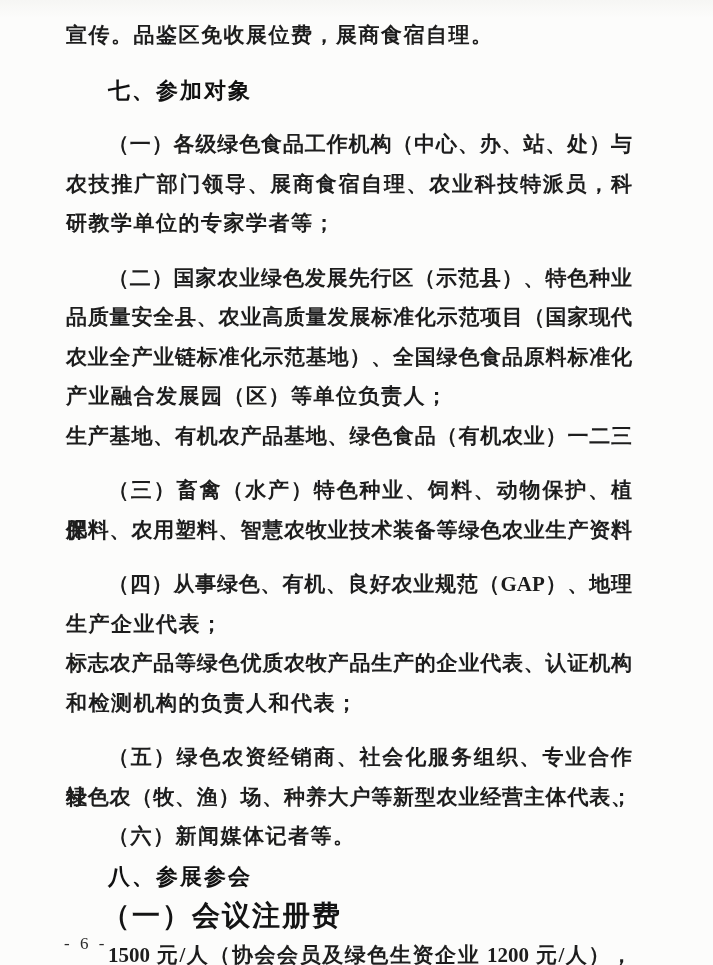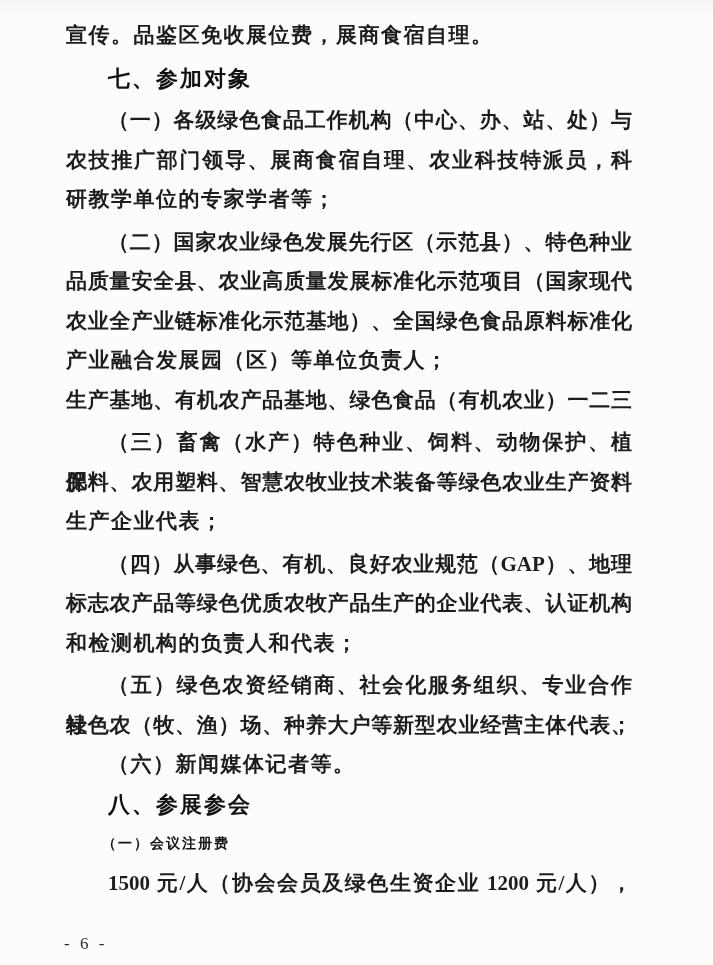--- a/index.html
+++ b/index.html
@@ -34,32 +34,32 @@
   .line.full {
     letter-spacing: 0;
     text-align: justify;
     text-align-last: justify;
     white-space: normal;
   }
   .line.indent {
     text-indent: 42px;
   }
   .line.gap {
-    margin-top: 3px;
+    margin-top: 15px;
   }
   .line.heading-hei {
     font-family: "Liberation Sans", "DejaVu Sans", sans-serif;
     font-weight: bold;
     font-size: 22px;
     letter-spacing: 2px;
     color: #111;
   }
   .line.heading-kai {
     font-weight: bold;
-    font-size: 14px;
+    font-size: 28px;
     letter-spacing: 2px;
     color: #141414;
     text-indent: 36px;
   }
   .page-number {
     position: absolute;
     left: 64px;
     top: 934px;
     font-size: 17px;
     letter-spacing: 3px;
@@ -77,22 +77,22 @@
       <div class="line indent full gap">（一）各级绿色食品工作机构（中心、办、站、处）与</div>
       <div class="line full">农技推广部门领导、展商食宿自理、农业科技特派员，科</div>
       <div class="line">研教学单位的专家学者等；</div>
       <div class="line indent full gap">（二）国家农业绿色发展先行区（示范县）、特色种业</div>
       <div class="line full">品质量安全县、农业高质量发展标准化示范项目（国家现代</div>
       <div class="line full">农业全产业链标准化示范基地）、全国绿色食品原料标准化</div>
       <div class="line">产业融合发展园（区）等单位负责人；</div>
       <div class="line full">生产基地、有机农产品基地、绿色食品（有机农业）一二三</div>
       <div class="line indent full gap">（三）畜禽（水产）特色种业、饲料、动物保护、植保、</div>
       <div class="line full">肥料、农用塑料、智慧农牧业技术装备等绿色农业生产资料</div>
+      <div class="line indent full gap">（四）从事绿色、有机、良好农业规范（GAP）、地理</div>
       <div class="line">生产企业代表；</div>
-      <div class="line indent full gap">（四）从事绿色、有机、良好农业规范（GAP）、地理</div>
       <div class="line full">标志农产品等绿色优质农牧产品生产的企业代表、认证机构</div>
       <div class="line">和检测机构的负责人和代表；</div>
       <div class="line indent full gap">（五）绿色农资经销商、社会化服务组织、专业合作社、</div>
       <div class="line full">绿色农（牧、渔）场、种养大户等新型农业经营主体代表；</div>
       <div class="line indent">（六）新闻媒体记者等。</div>
       <div class="line heading-hei indent">八、参展参会</div>
       <div class="line heading-kai indent">（一）会议注册费</div>
       <div class="line indent full">1500 元/人（协会会员及绿色生资企业 1200 元/人），</div>
     </div>
   <div class="page-number">- 6 -</div>

